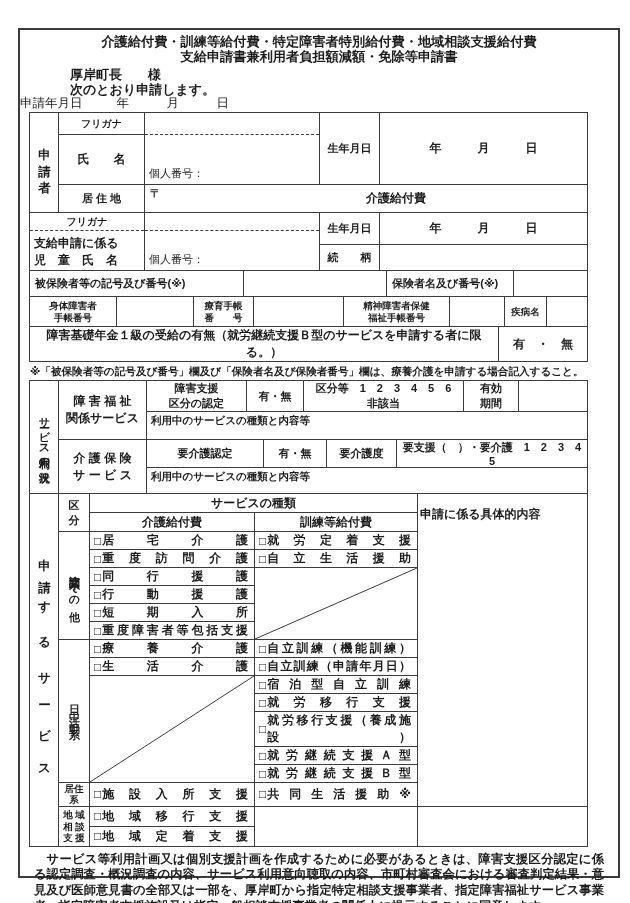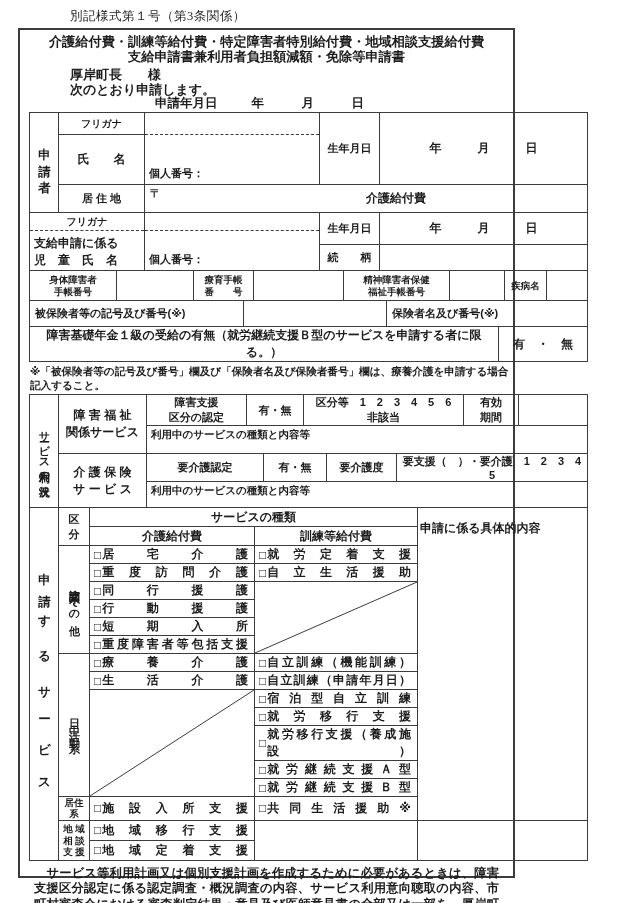--- a/index.html
+++ b/index.html
@@ -1,46 +1,46 @@
 <!DOCTYPE html>
 <html lang="ja"><head>
 <meta charset="utf-8">
 <style>
   html,body{margin:0;padding:0;}
   body{background:#e8e8e8;}
   .page{position:relative;width:630px;height:903px;background:#ffffff;
         font-family:"Liberation Sans","DejaVu Sans",sans-serif;color:#1c1c1c;overflow:hidden;}
   .form-note{position:absolute;left:70px;top:8px;font-family:"Liberation Serif","DejaVu Serif",serif;
         font-size:12.5px;letter-spacing:.5px;}
-  .box{position:absolute;left:18px;top:28px;width:497px;height:850px;border:2px solid #3c3c3c;box-sizing:border-box;}
+  .box{position:absolute;left:18px;top:28px;width:602px;height:850px;border:2px solid #3c3c3c;box-sizing:border-box;}
   .title{font-size:13.2px;font-weight:bold;text-align:center;line-height:15px;margin-top:4px;}
   .title2{font-size:13.2px;font-weight:bold;text-align:center;line-height:15px;}
   .addressee{font-size:13px;font-weight:bold;margin:3px 0 0 50px;line-height:15px;}
   .opening{font-size:13px;font-weight:bold;margin:0 0 0 50px;line-height:15px;}
-  .appdate{display:flex;justify-content:center;gap:34px;font-size:12.5px;font-weight:bold;
+  .appdate{display:flex;justify-content:flex-start;gap:34px;font-size:12.5px;font-weight:normal;
         margin:0 14px 2px 0;line-height:13px;}
   .appdate .units{letter-spacing:0;}
   table{border-collapse:collapse;table-layout:fixed;margin-left:9px;width:558px;}
   table+table{margin-top:-1px;}
   td{border:1px solid #3c3c3c;padding:0 2px;font-size:12px;font-weight:bold;vertical-align:middle;
      box-sizing:border-box;overflow:hidden;}
   .pl{white-space:pre-line;}
   .ctr{text-align:center;}
   .vtext{writing-mode:vertical-rl;text-orientation:mixed;margin:0 auto;white-space:nowrap;font-weight:bold;}
   .sec-applicant{letter-spacing:1.3em;font-size:12.5px;}
   .sec-status{letter-spacing:.05em;font-size:11px;}
   .sec-services{letter-spacing:1.7em;font-size:12.5px;}
   .grp-homon{letter-spacing:.15em;font-size:11px;}
   .grp-nicchu{letter-spacing:.55em;font-size:11px;}
   .grp-sm{font-size:9.5px;line-height:1.2;text-align:center;font-weight:bold;}
   .dashed-bottom{border-bottom:1px dashed #3c3c3c !important;}
   .furigana{font-size:10px;text-align:center;}
   .rel{position:relative;}
   .dashline{position:absolute;left:0;right:0;border-top:1px dashed #3c3c3c;}
-  .pnum{position:absolute;left:4px;bottom:3px;font-size:11px;font-weight:bold;}
+  .pnum{position:absolute;left:4px;bottom:3px;font-size:11px;font-weight:normal;}
   .yu{position:absolute;left:5px;top:1px;font-size:11px;font-weight:bold;}
   .tel{position:absolute;left:50%;bottom:5px;font-size:12px;font-weight:bold;}
   .fu-inner{height:17px;border-bottom:1px dashed #3c3c3c;font-size:10px;font-weight:bold;
         display:flex;align-items:center;justify-content:center;}
   .child-name{white-space:pre-line;font-size:12px;line-height:1.45;padding:4px 2px 0 4px;font-weight:bold;}
   .sm{font-size:9.5px;line-height:1.2;}
   .md{font-size:11px;}
   .inuse{vertical-align:top;font-size:10.5px;padding:2px 4px;}
   .cbcell{padding:0 4px;}
   .cbflex{display:flex;align-items:center;}
@@ -49,21 +49,20 @@
   .diagcell{position:relative;padding:0;}
   .diagcell svg{position:absolute;inset:0;width:100%;height:100%;display:block;}
   .detailcell{vertical-align:top;text-align:left;font-size:12px;padding-top:12px;}
   .note{font-size:10.6px;font-weight:bold;margin:2px 0 2px 10px;line-height:14px;}
   .consent{margin:5px 14px 0 14px;font-size:12.3px;font-weight:bold;line-height:15.6px;text-align:justify;}
 </style>
 </head>
 <body>
 
 <div class="page">
-  <div class="form-note">別記様式第１号（第3条関係）</div>
 
   <div class="box">
     <div class="title">介護給付費・訓練等給付費・特定障害者特別給付費・地域相談支援給付費</div>
     <div class="title2">支給申請書兼利用者負担額減額・免除等申請書</div>
     <div class="addressee">厚岸町長　　様</div>
     <div class="opening">次のとおり申請します。</div>
     <div class="appdate">
       <span>申請年月日</span>
       <span class="units">年　　　月　　　日</span>
     </div>
@@ -125,20 +124,37 @@
       </tr>
       <tr style="height:26px">
         <td class="ctr md">続　　柄</td>
         <td></td>
       </tr>
     </tbody>
       </table>
 
     <table>
       <colgroup>
+          <col style="width:214px">
+          <col style="width:143px">
+          <col style="width:127px">
+          <col style="width:74px">
+        </colgroup>
+      <tbody>
+          <tr style="height:26px">
+        <td class="md" style="padding-left:5px">被保険者等の記号及び番号(※)</td>
+        <td></td>
+        <td class="md" style="padding-left:5px">保険者名及び番号(※)</td>
+        <td></td>
+      </tr>
+    </tbody>
+      </table>
+
+    <table>
+      <colgroup>
           <col style="width:87px">
           <col style="width:77px">
           <col style="width:60px">
           <col style="width:90px">
           <col style="width:106px">
           <col style="width:55px">
           <col style="width:42px">
           <col style="width:41px">
         </colgroup>
       <tbody>
@@ -146,37 +162,20 @@
         <td class="ctr sm pl">身体障害者
 手帳番号</td>
         <td></td>
         <td class="ctr sm pl">療育手帳
 番　　号</td>
         <td></td>
         <td class="ctr sm pl">精神障害者保健
 福祉手帳番号</td>
         <td></td>
         <td class="ctr sm">疾病名</td>
-        <td></td>
-      </tr>
-    </tbody>
-      </table>
-
-    <table>
-      <colgroup>
-          <col style="width:214px">
-          <col style="width:143px">
-          <col style="width:127px">
-          <col style="width:74px">
-        </colgroup>
-      <tbody>
-          <tr style="height:26px">
-        <td class="md" style="padding-left:5px">被保険者等の記号及び番号(※)</td>
-        <td></td>
-        <td class="md" style="padding-left:5px">保険者名及び番号(※)</td>
         <td></td>
       </tr>
     </tbody>
       </table>
 
     <table>
       <colgroup>
           <col style="width:469px">
           <col style="width:89px">
         </colgroup>

